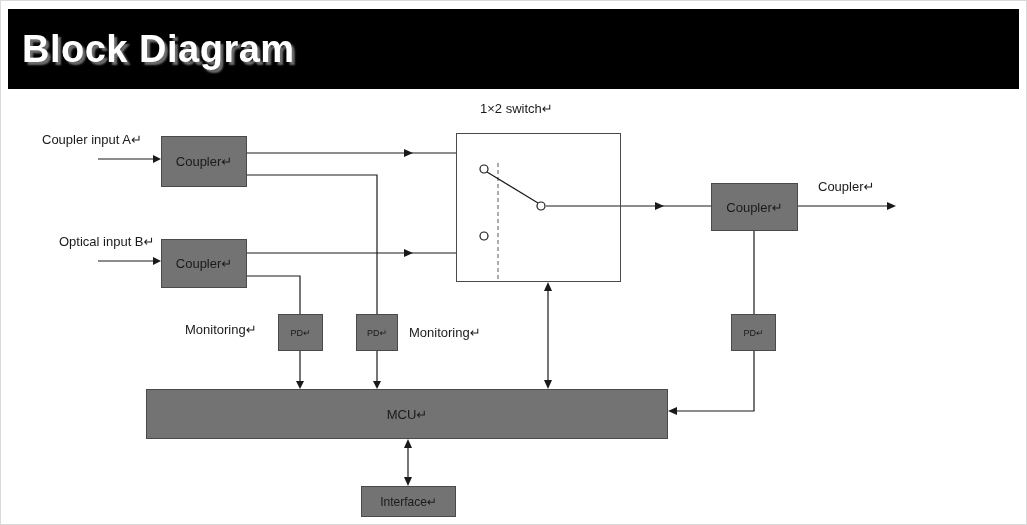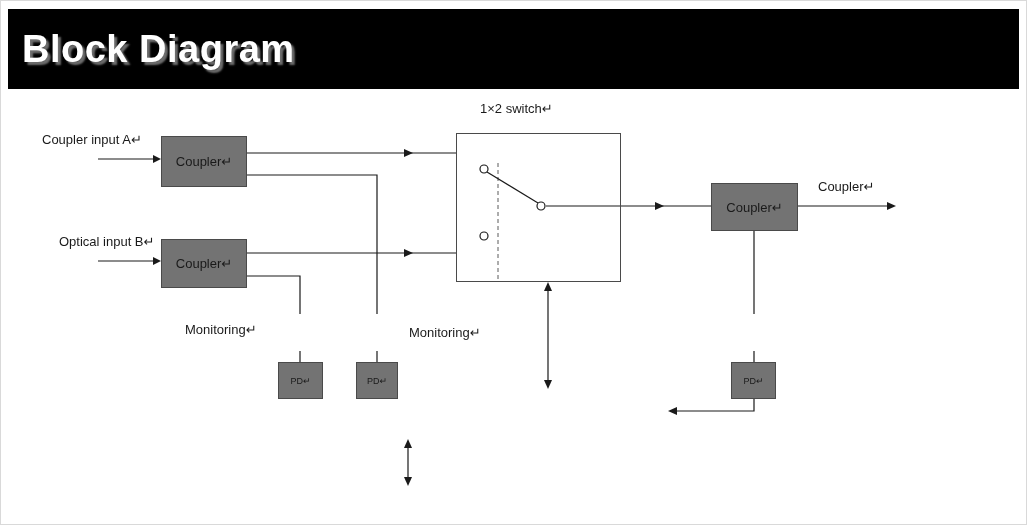--- a/index.html
+++ b/index.html
@@ -40,21 +40,21 @@
   .box {
     position: absolute;
     border: 1px solid #4a4a4a;
     background: #737373;
     display: flex;
     align-items: center;
     justify-content: center;
     font-size: 13px;
     white-space: nowrap;
   }
-  .box.pd { font-size: 9px; margin-top: 48px; }
+  .box.pd { font-size: 9px; }
   .box.frame { background: transparent; }
   .lbl {
     position: absolute;
     font-size: 13px;
     white-space: nowrap;
     text-align: right;
   }
 </style>
 </head>
 <body>
@@ -126,14 +126,16 @@
   <div class="lbl" style="left:184px; top:321px;">Monitoring↵</div>
   <div class="lbl" style="left:408px; top:324px;">Monitoring↵</div>
 
   <div class="box" style="left:160px; top:135px; width:86px;  height:51px;">Coupler↵</div>
   <div class="box" style="left:160px; top:238px; width:86px;  height:49px;">Coupler↵</div>
   <div class="box frame" style="left:455px; top:132px; width:165px; height:149px;"></div>
   <div class="box" style="left:710px; top:182px; width:87px;  height:48px;">Coupler↵</div>
   <div class="box pd" style="left:277px; top:313px; width:45px; height:37px;">PD↵</div>
   <div class="box pd" style="left:355px; top:313px; width:42px; height:37px;">PD↵</div>
   <div class="box pd" style="left:730px; top:313px; width:45px; height:37px;">PD↵</div>
+  <div class="box" style="left:145px; top:388px; width:522px; height:50px;">MCU↵</div>
+  <div class="box" style="left:360px; top:485px; width:95px;  height:31px; font-size:12px;">Interface↵</div>
 
 </div>
 
 </body></html>

